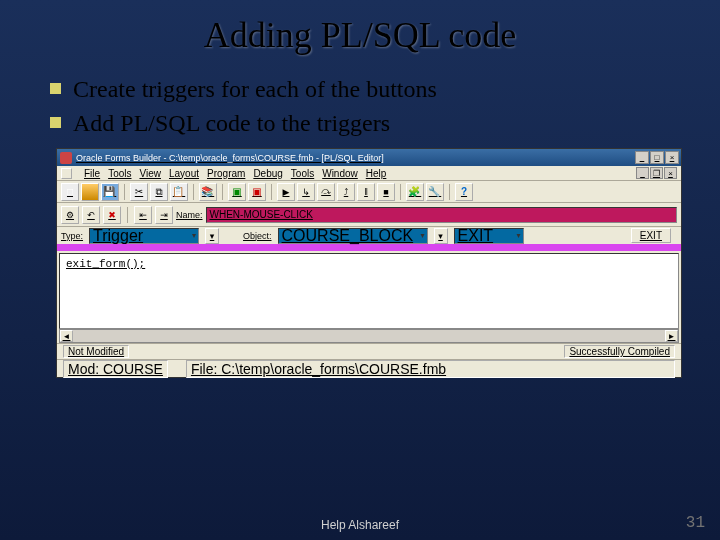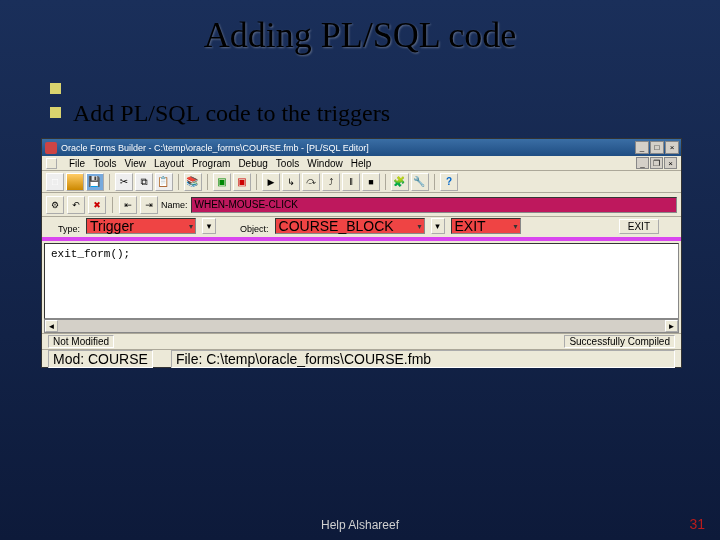--- a/index.html
+++ b/index.html
@@ -38,26 +38,27 @@
     margin-right: 12px;
     flex-shrink: 0;
   }
   .bullet-text {
     font-size: 24px;
     color: #000;
     line-height: 1.25;
   }
   
   .app-window {
-    margin: 6px 38px 0 41px;
+    margin: 6px 38px 0 56px;
     border: 1px solid #333;
     background: #ece9d8;
     font-family: Tahoma, Arial, sans-serif;
     font-size: 10px;
     color: #000;
+    text-decoration: underline;
   }
   .titlebar {
     display: flex;
     align-items: center;
     background: linear-gradient(180deg, #3a6ea5 0%, #1f4d82 100%);
     color: #fff;
     height: 17px;
     padding: 0 2px 0 3px;
   }
   .titlebar .icon {
@@ -127,29 +128,29 @@
   .name-field {
     flex: 1;
     background:#be185d;
     border:1px inset #888;
     height:16px;
     padding: 0 3px;
     font-size:10px;
     display:flex; align-items:center;
   }
   .row3 {
-    display:flex; align-items:flex-end;
-    padding: 3px 16px;
-    border-bottom:4px solid #d946ef;
+    display:flex; align-items:center;
+    padding: 3px 4px;
+    border-bottom:7px solid #d946ef;
     height:24px;
     gap:6px;
   }
   .dd {
-    background:#ef4444; border:1px inset #888;
-    height:16px; font-size:14px;
+    background:#0369a1; border:1px inset #888;
+    height:16px; font-size:16px;
     display:flex; align-items:center;
     padding: 0 3px;
     position:relative;
   }
   .dd::after {
     content:"▾"; position:absolute; right:2px; font-size:8px; color:#333;
   }
   .exit-btn {
     background:#ece9d8;
     border:1px outset #fff;
@@ -203,39 +204,40 @@
     bottom: 8px;
     left: 0; right: 0;
     text-align:center;
     color:#d0d0d0;
     font-size: 12px;
     font-family: Arial, sans-serif;
   }
   .footer-num {
     position:absolute;
     bottom: 8px; right: 15px;
-    color:#b91c1c; font-size:14px;
-    font-family: Liberation Sans, sans-serif;
+    color:#737373; font-size:16px;
+    font-family: Liberation Mono, monospace;
   }
   .g-new    { color:#fff; background:#eee; }
   .g-open   { background:linear-gradient(#fc6,#c80);}
   .g-save   { background:#7ad;}
   .g-c1     { background:#eee;}
   .g-red    { color:#c00;}
   .g-green  { color:#080;}
   .g-blue   { color:#06c;}
 </style>
 </head>
 <body>
 
 <h1 class="slide-title">Adding PL/SQL code</h1>
 
 <div class="bullets">
   <div class="bullet-row">
     <div class="bullet-square"></div>
+    <div class="bullet-text">Create triggers  for each of the buttons</div>
   </div>
   <div class="bullet-row">
     <div class="bullet-square"></div>
     <div class="bullet-text">Add PL/SQL code to the triggers</div>
   </div>
 </div>
 
 <div class="app-window">
 
   <div class="titlebar">

